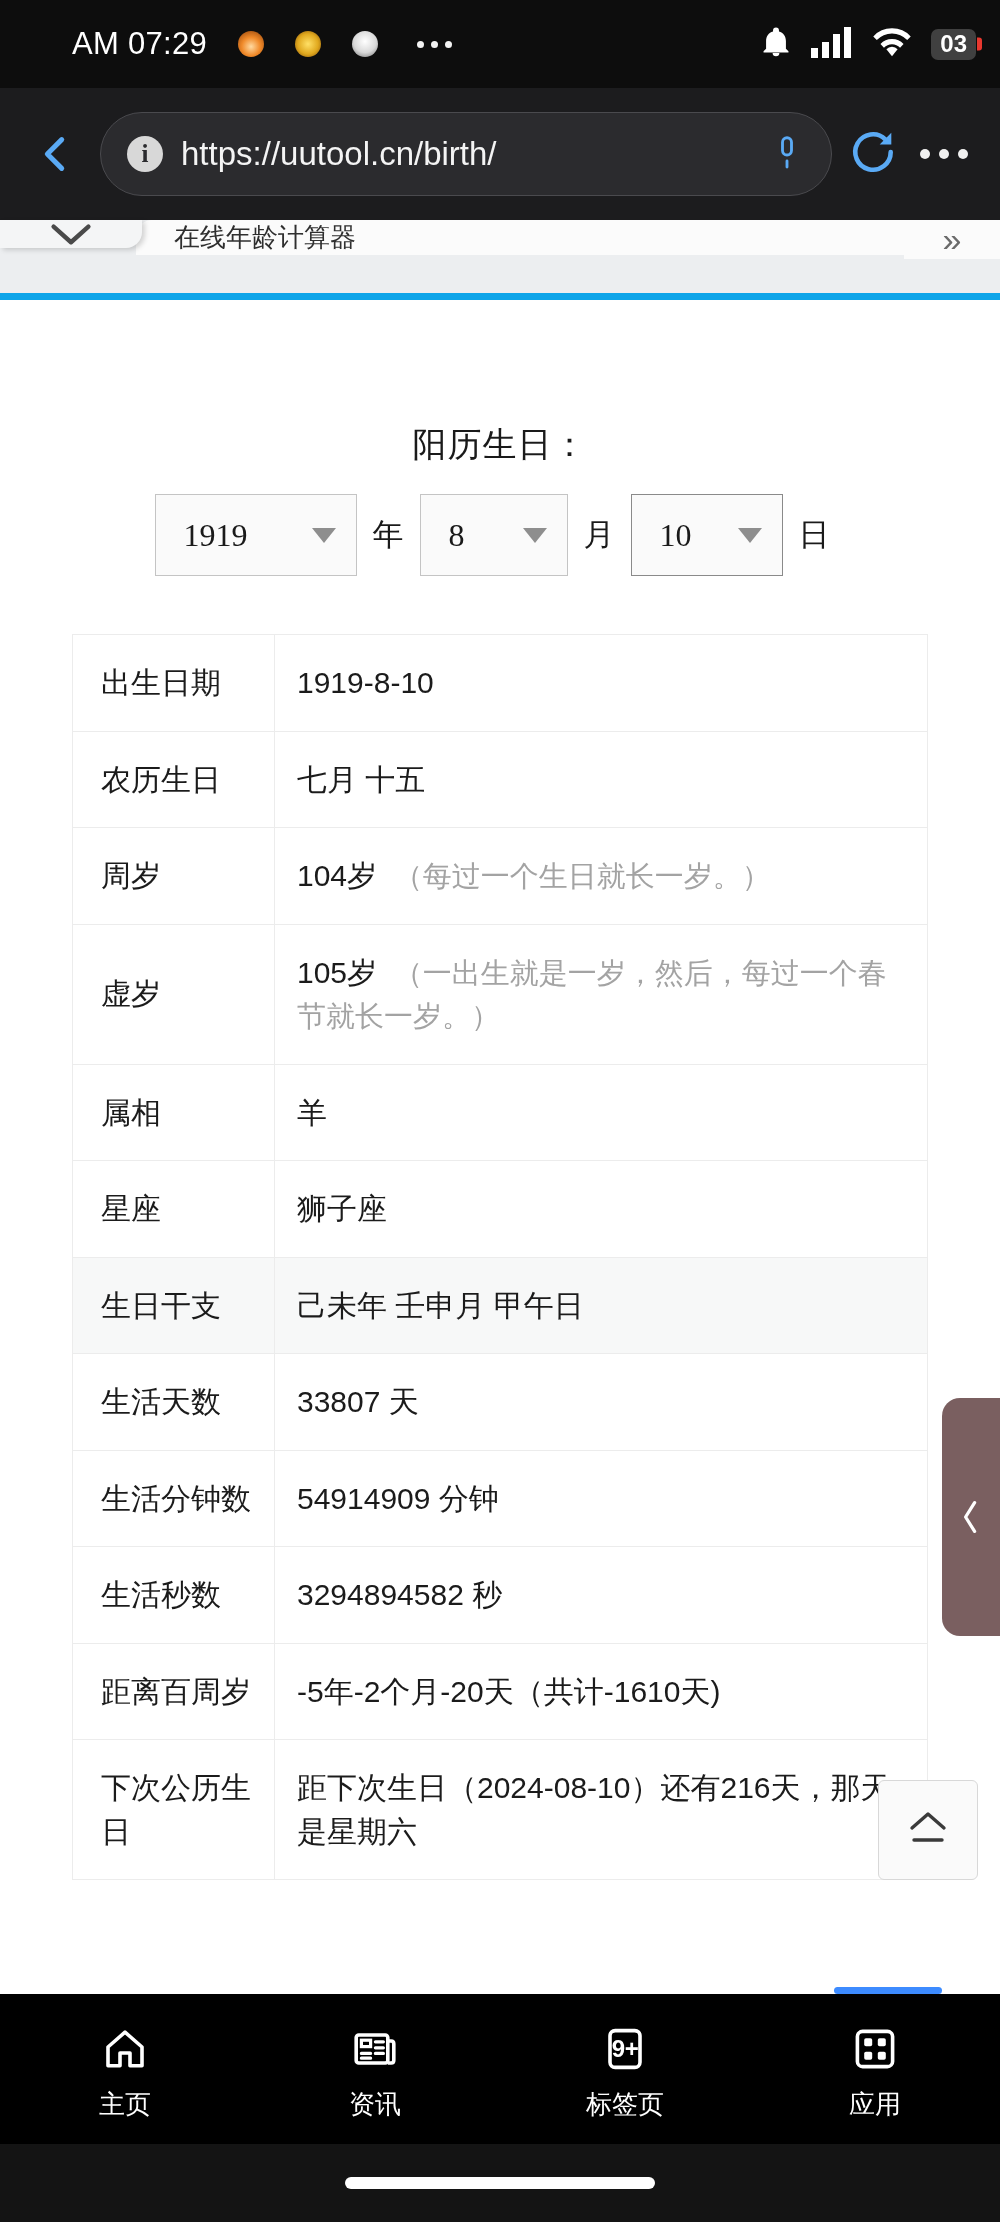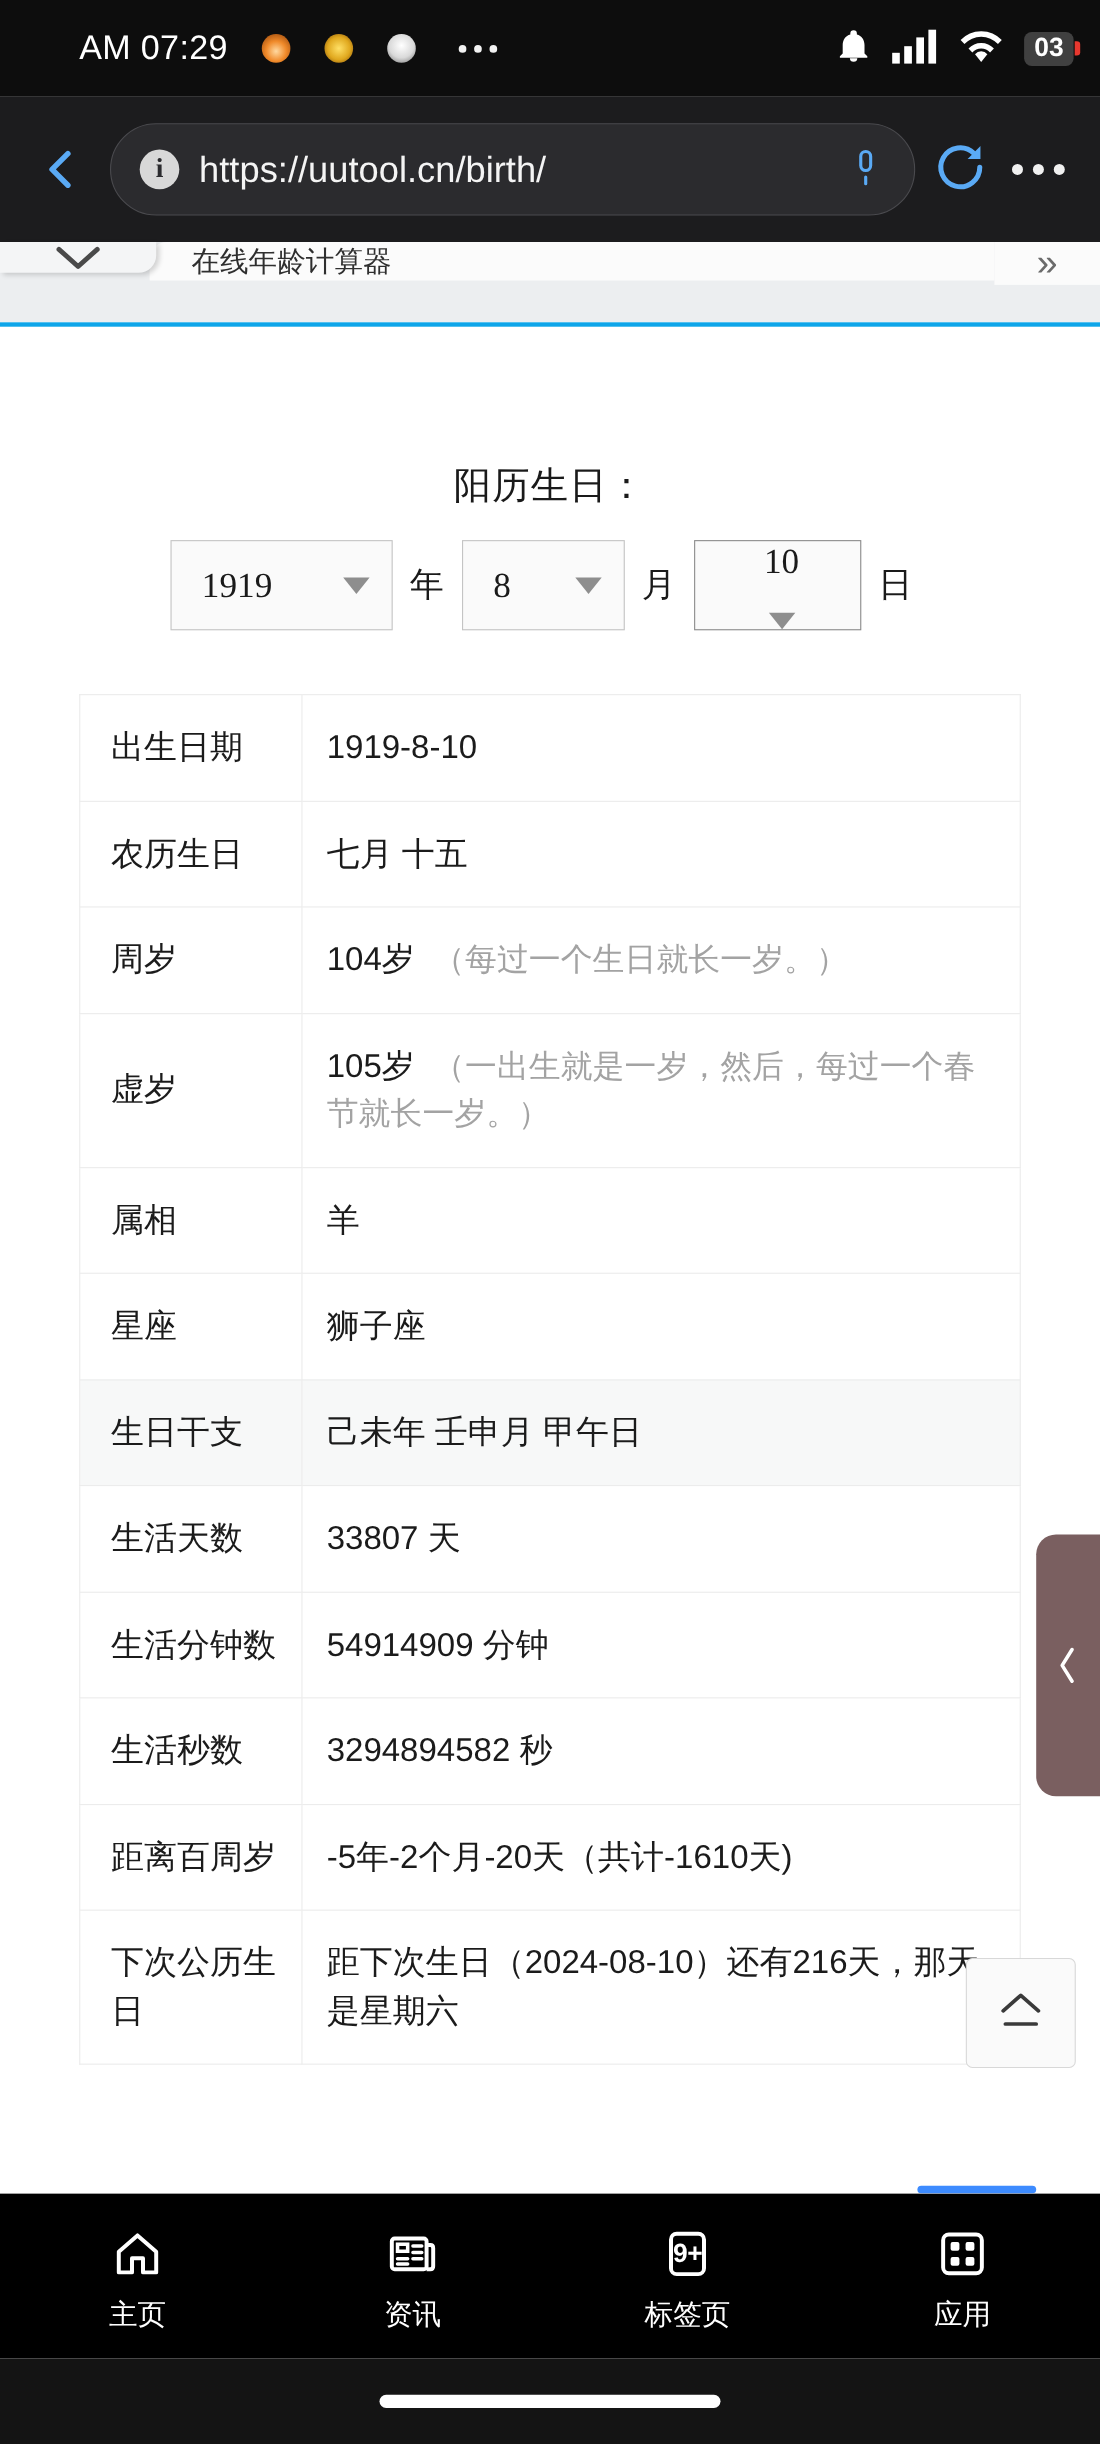--- a/index.html
+++ b/index.html
@@ -182,21 +182,21 @@
     position: relative;
     z-index: 2;
   }
 
   
   .page {
     flex: 1 1 auto;
     background: #ffffff;
     position: relative;
     overflow: hidden;
-    border-top: 4px solid #0ea5e9;
+    border-top: 7px solid #0ea5e9;
   }
   .content {
     padding: 0 72px;
   }
   .form-title {
     text-align: center;
     font-size: 34px;
     color: #1a1a1a;
     margin-top: 122px;
     letter-spacing: 1px;
@@ -213,21 +213,21 @@
     border: 1px solid #c4c4c4;
     height: 82px;
     display: flex;
     align-items: center;
     justify-content: space-between;
     padding: 0 20px 0 28px;
     position: relative;
   }
   .select-box.year { width: 202px; }
   .select-box.month { width: 148px; }
-  .select-box.day { width: 152px; border-color: #8a8a8a; flex-direction: column; }
+  .select-box.day { width: 152px; border-color: #8a8a8a; }
   .select-value {
     font-size: 32px;
     color: #1a1a1a;
     font-family: "Liberation Serif", serif;
   }
   .caret {
     width: 0; height: 0;
     border-left: 12px solid transparent;
     border-right: 12px solid transparent;
     border-top: 15px solid #8e8e8e;

